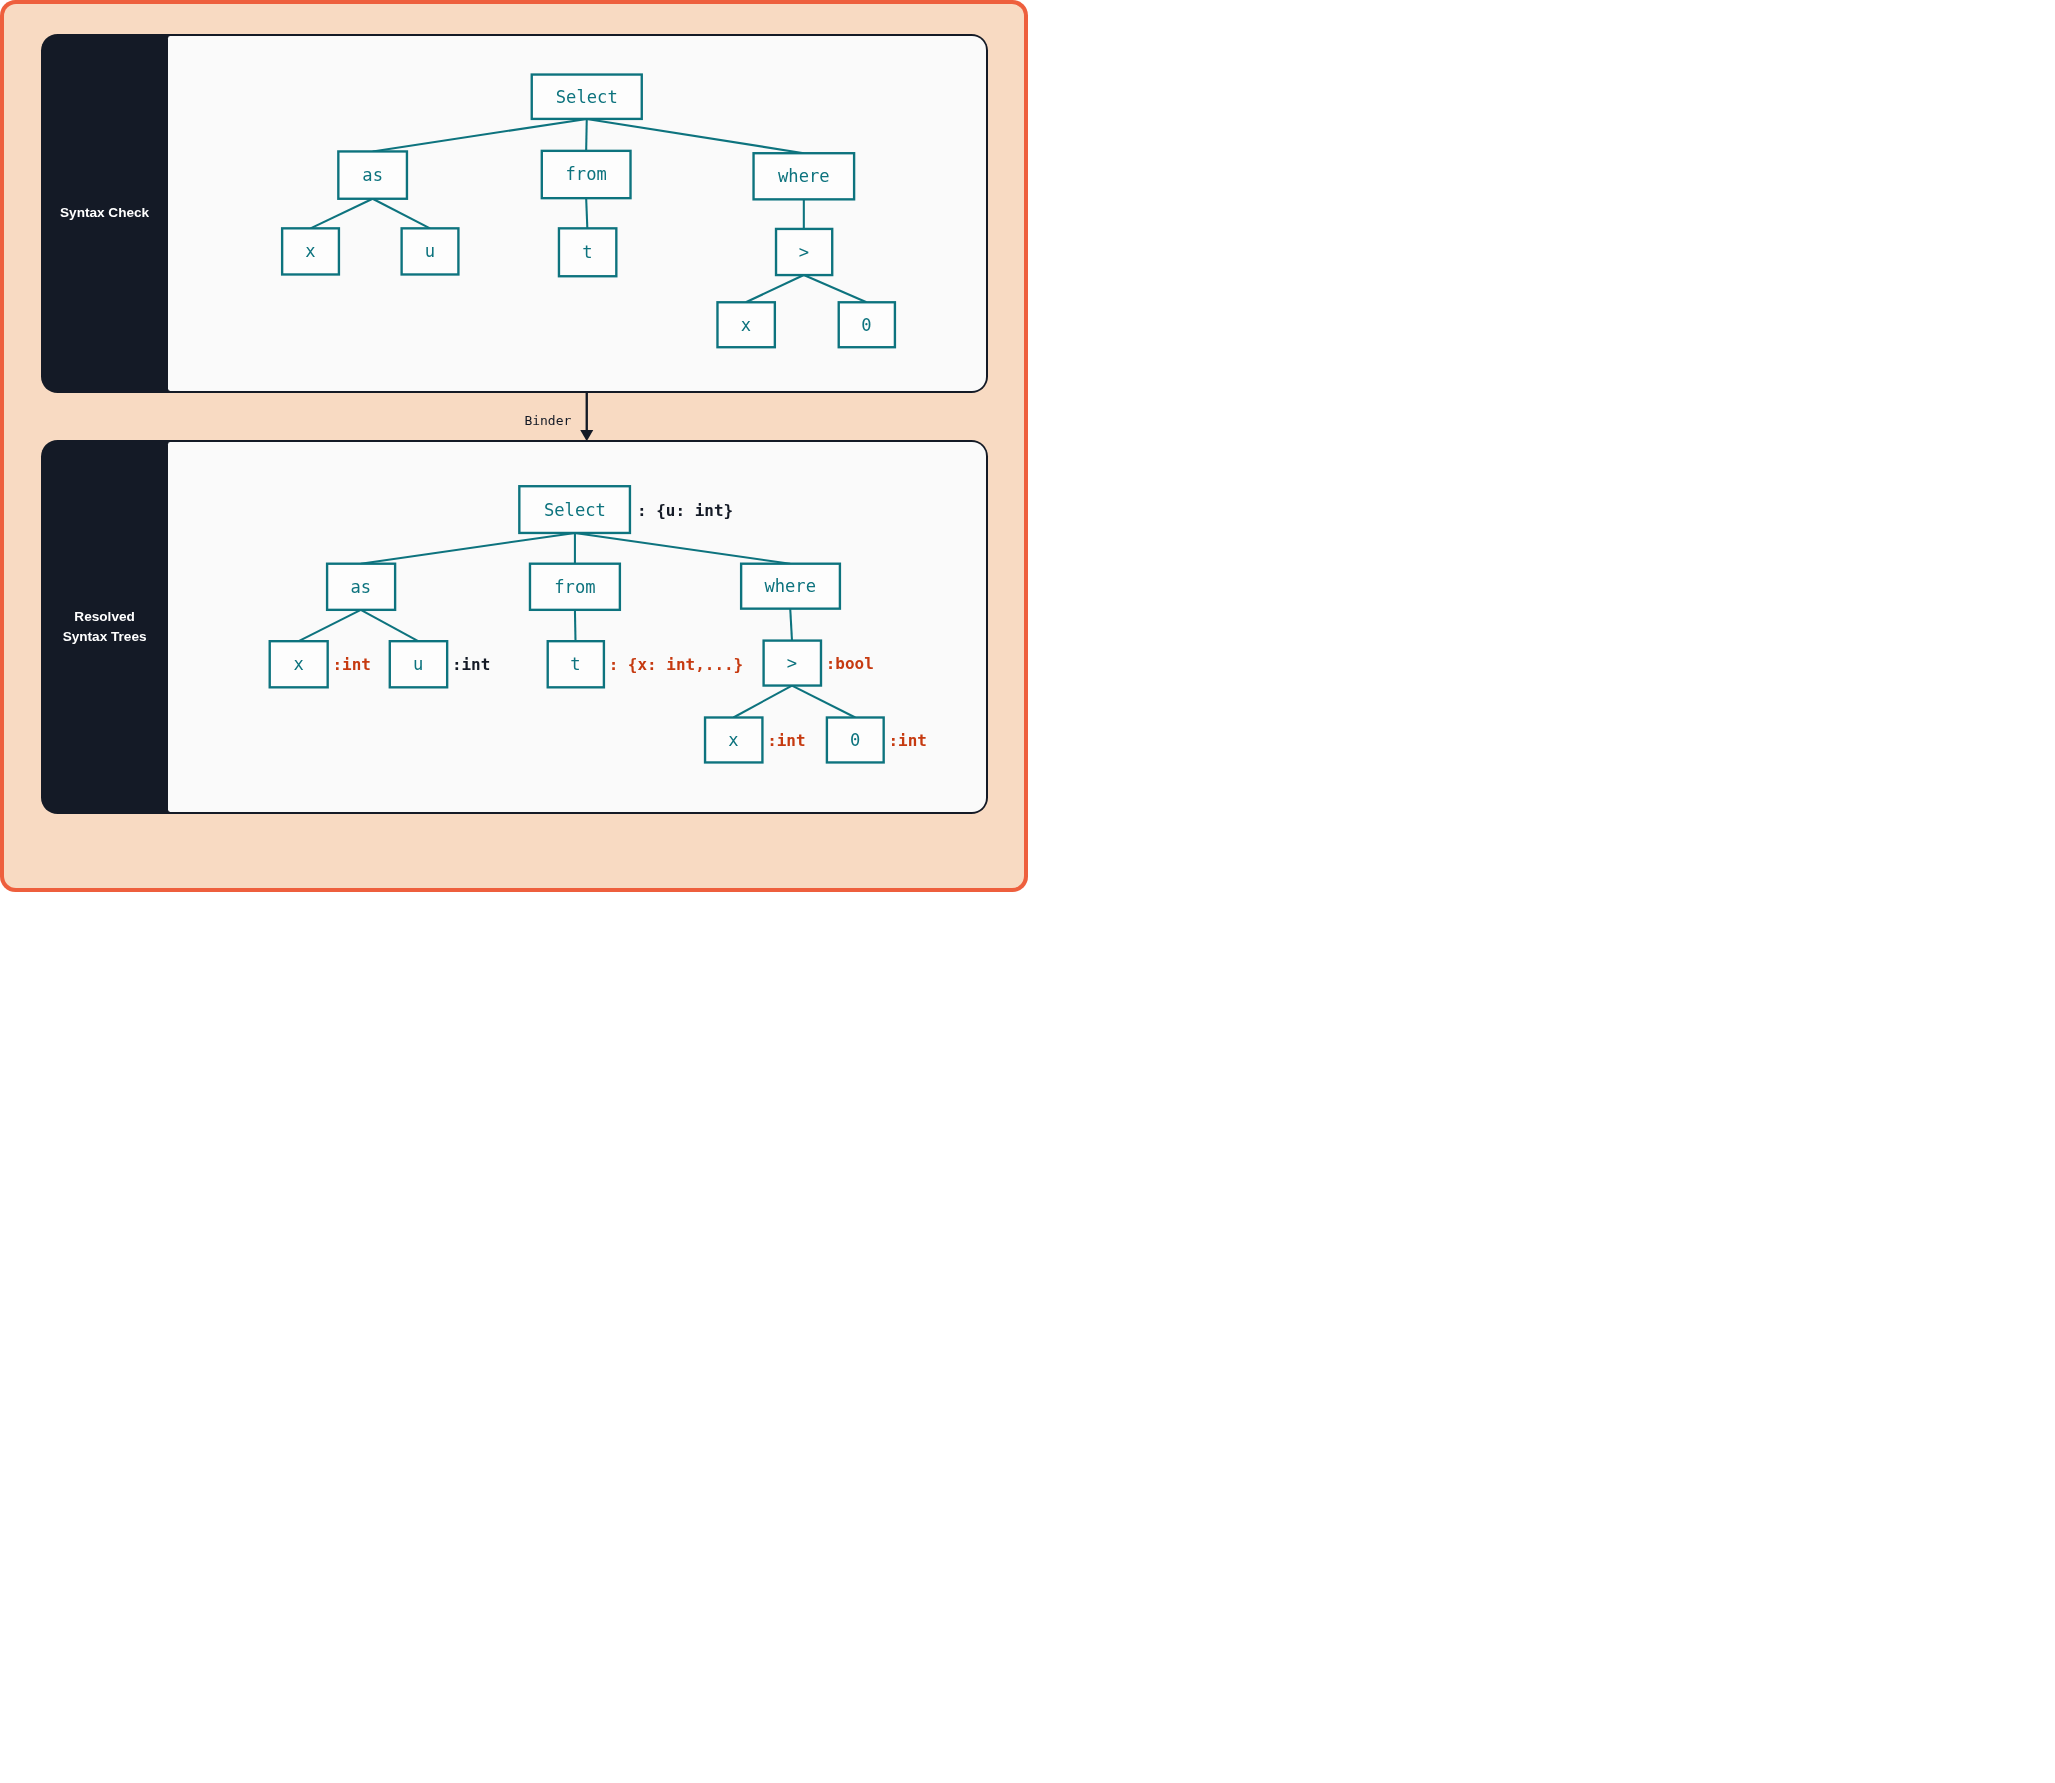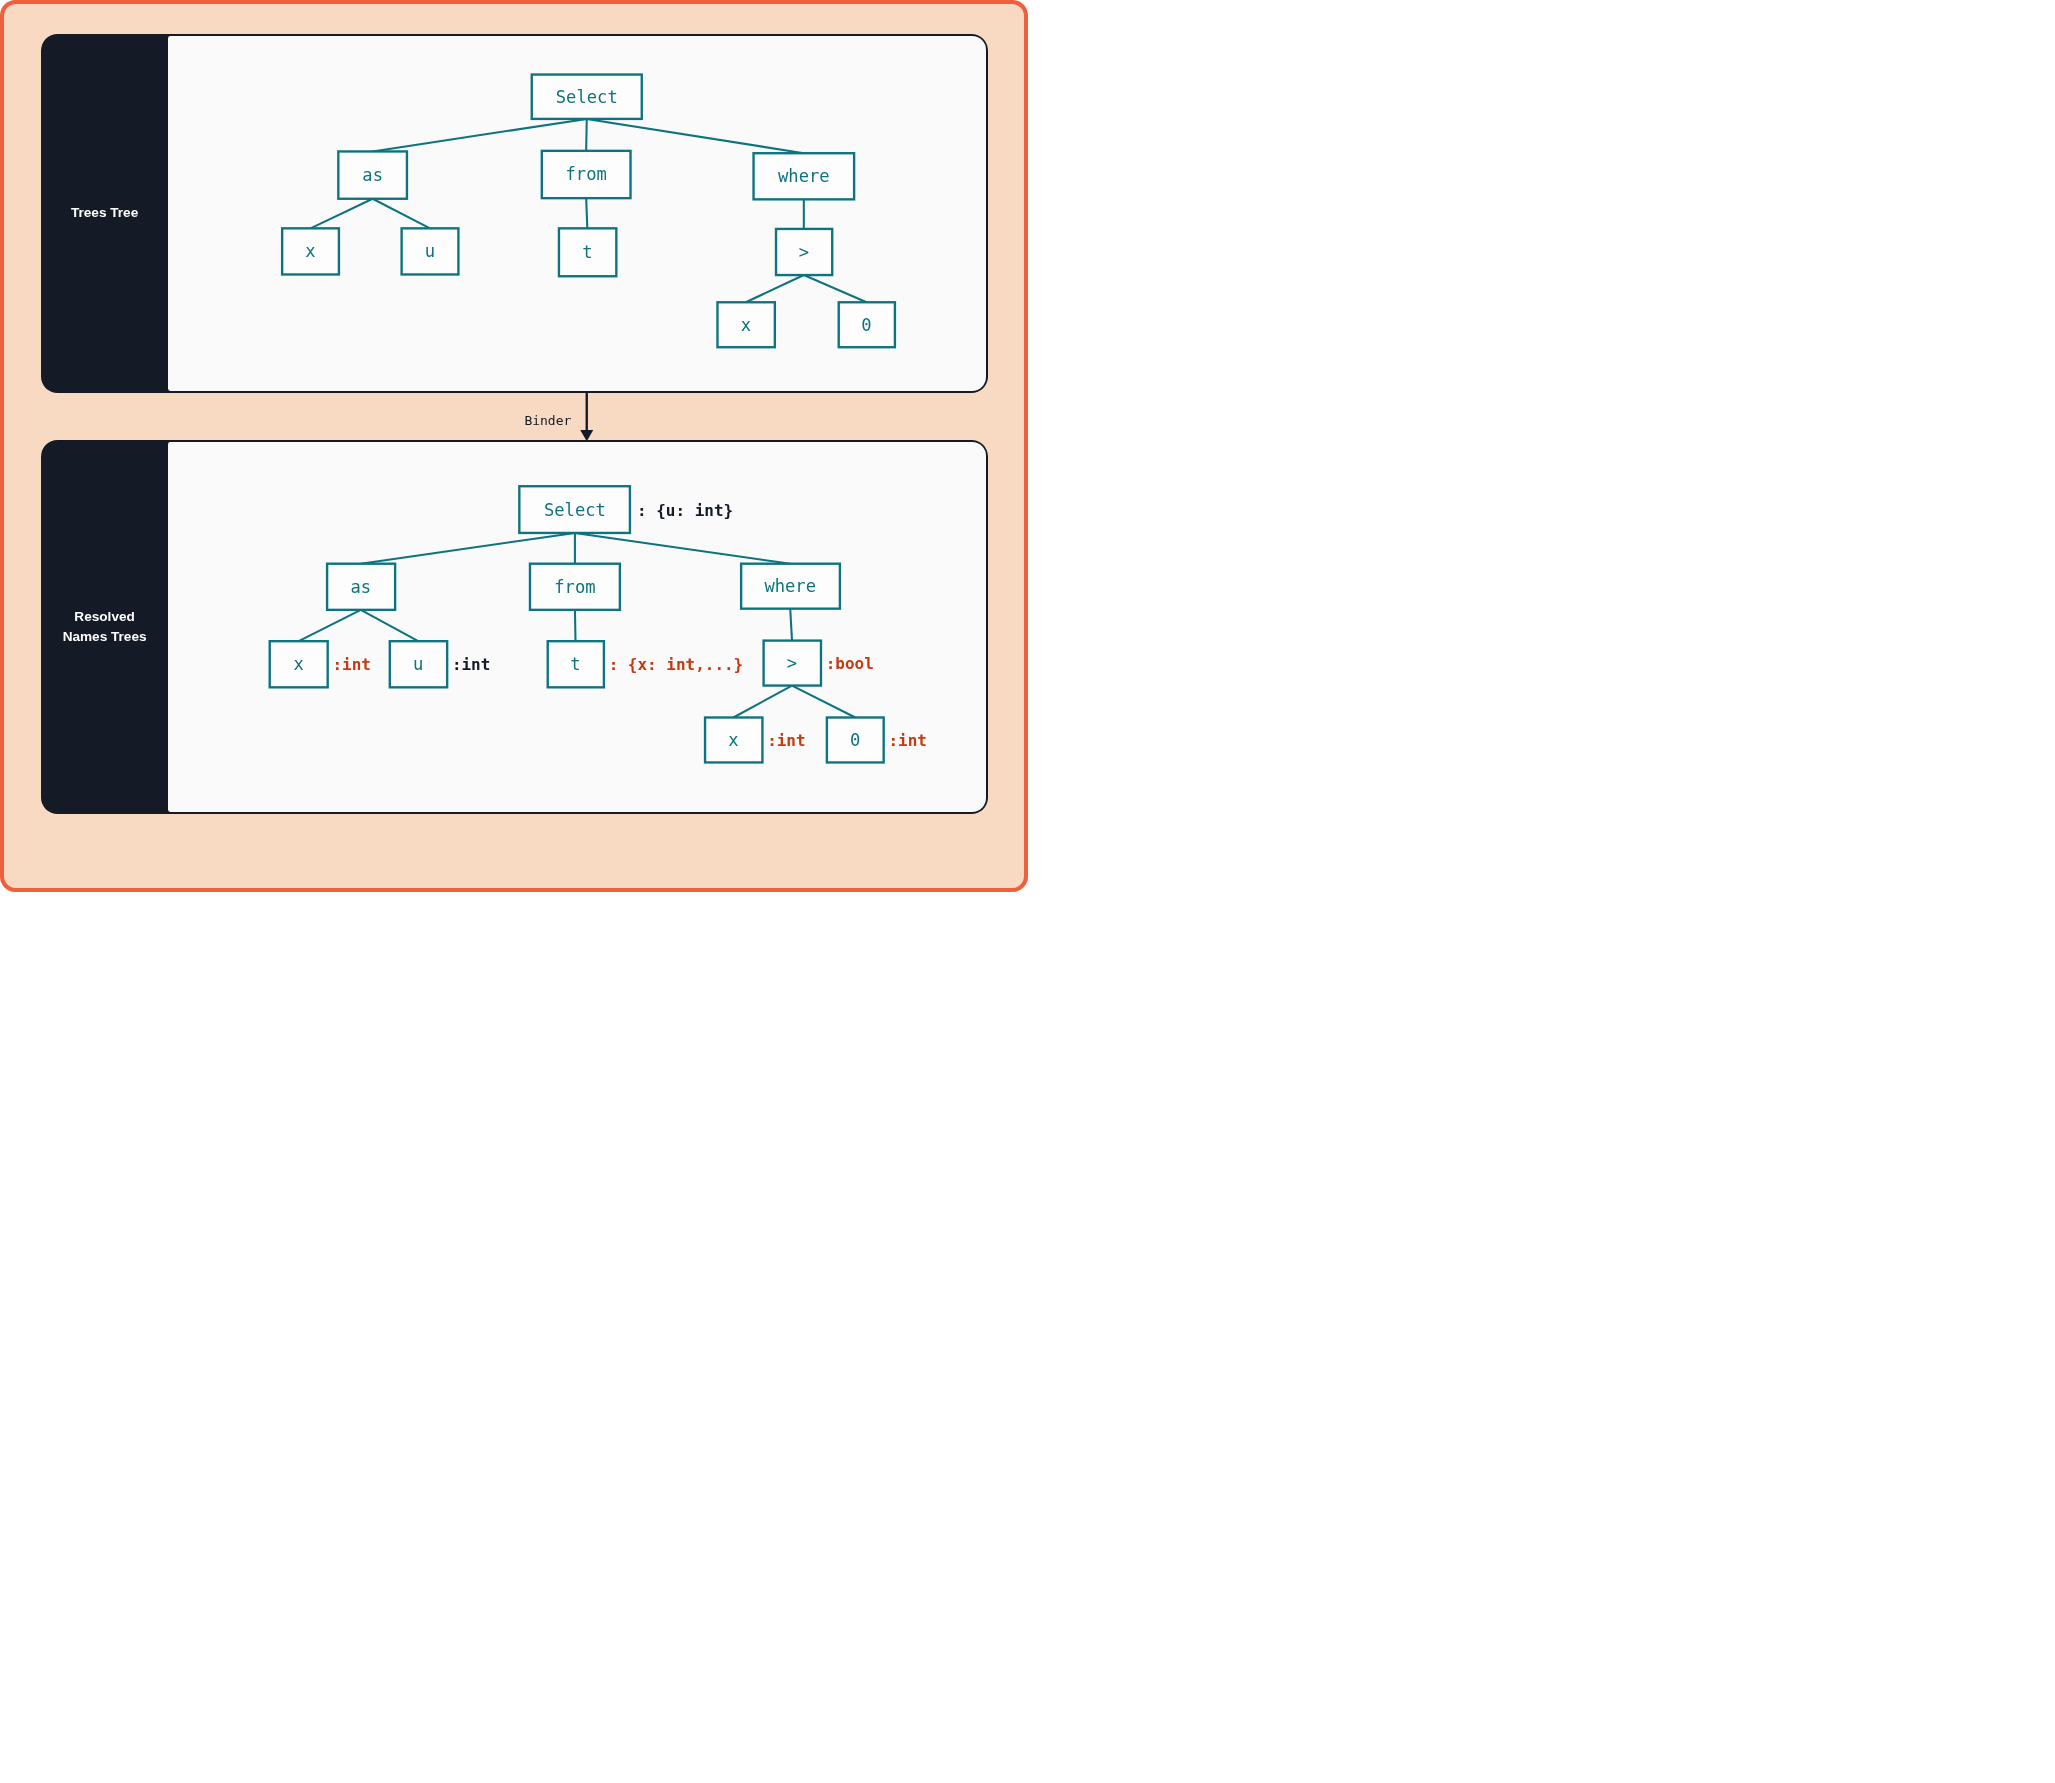--- a/index.html
+++ b/index.html
@@ -60,30 +60,30 @@
   .arrowhead{fill:#141a26;}
 </style>
 </head>
 <body>
 
 <div class="canvas">
   <div class="inner">
 
     <div class="panel panel-top">
       <div class="sidebar">
-        <div class="sidebar-label">Trees Tree</div>
+        <div class="sidebar-label">Syntax Check</div>
       </div>
       <div class="panel-content"></div>
     </div>
 
     <div class="panel panel-bottom">
       <div class="sidebar">
         <div class="sidebar-label">
           <div>Resolved</div>
-          <div>Names Trees</div>
+          <div>Syntax Trees</div>
         </div>
       </div>
       <div class="panel-content"></div>
     </div>
 
   </div>
 
   <svg class="overlay" viewBox="0 0 1738 1508">
 
     <g>

